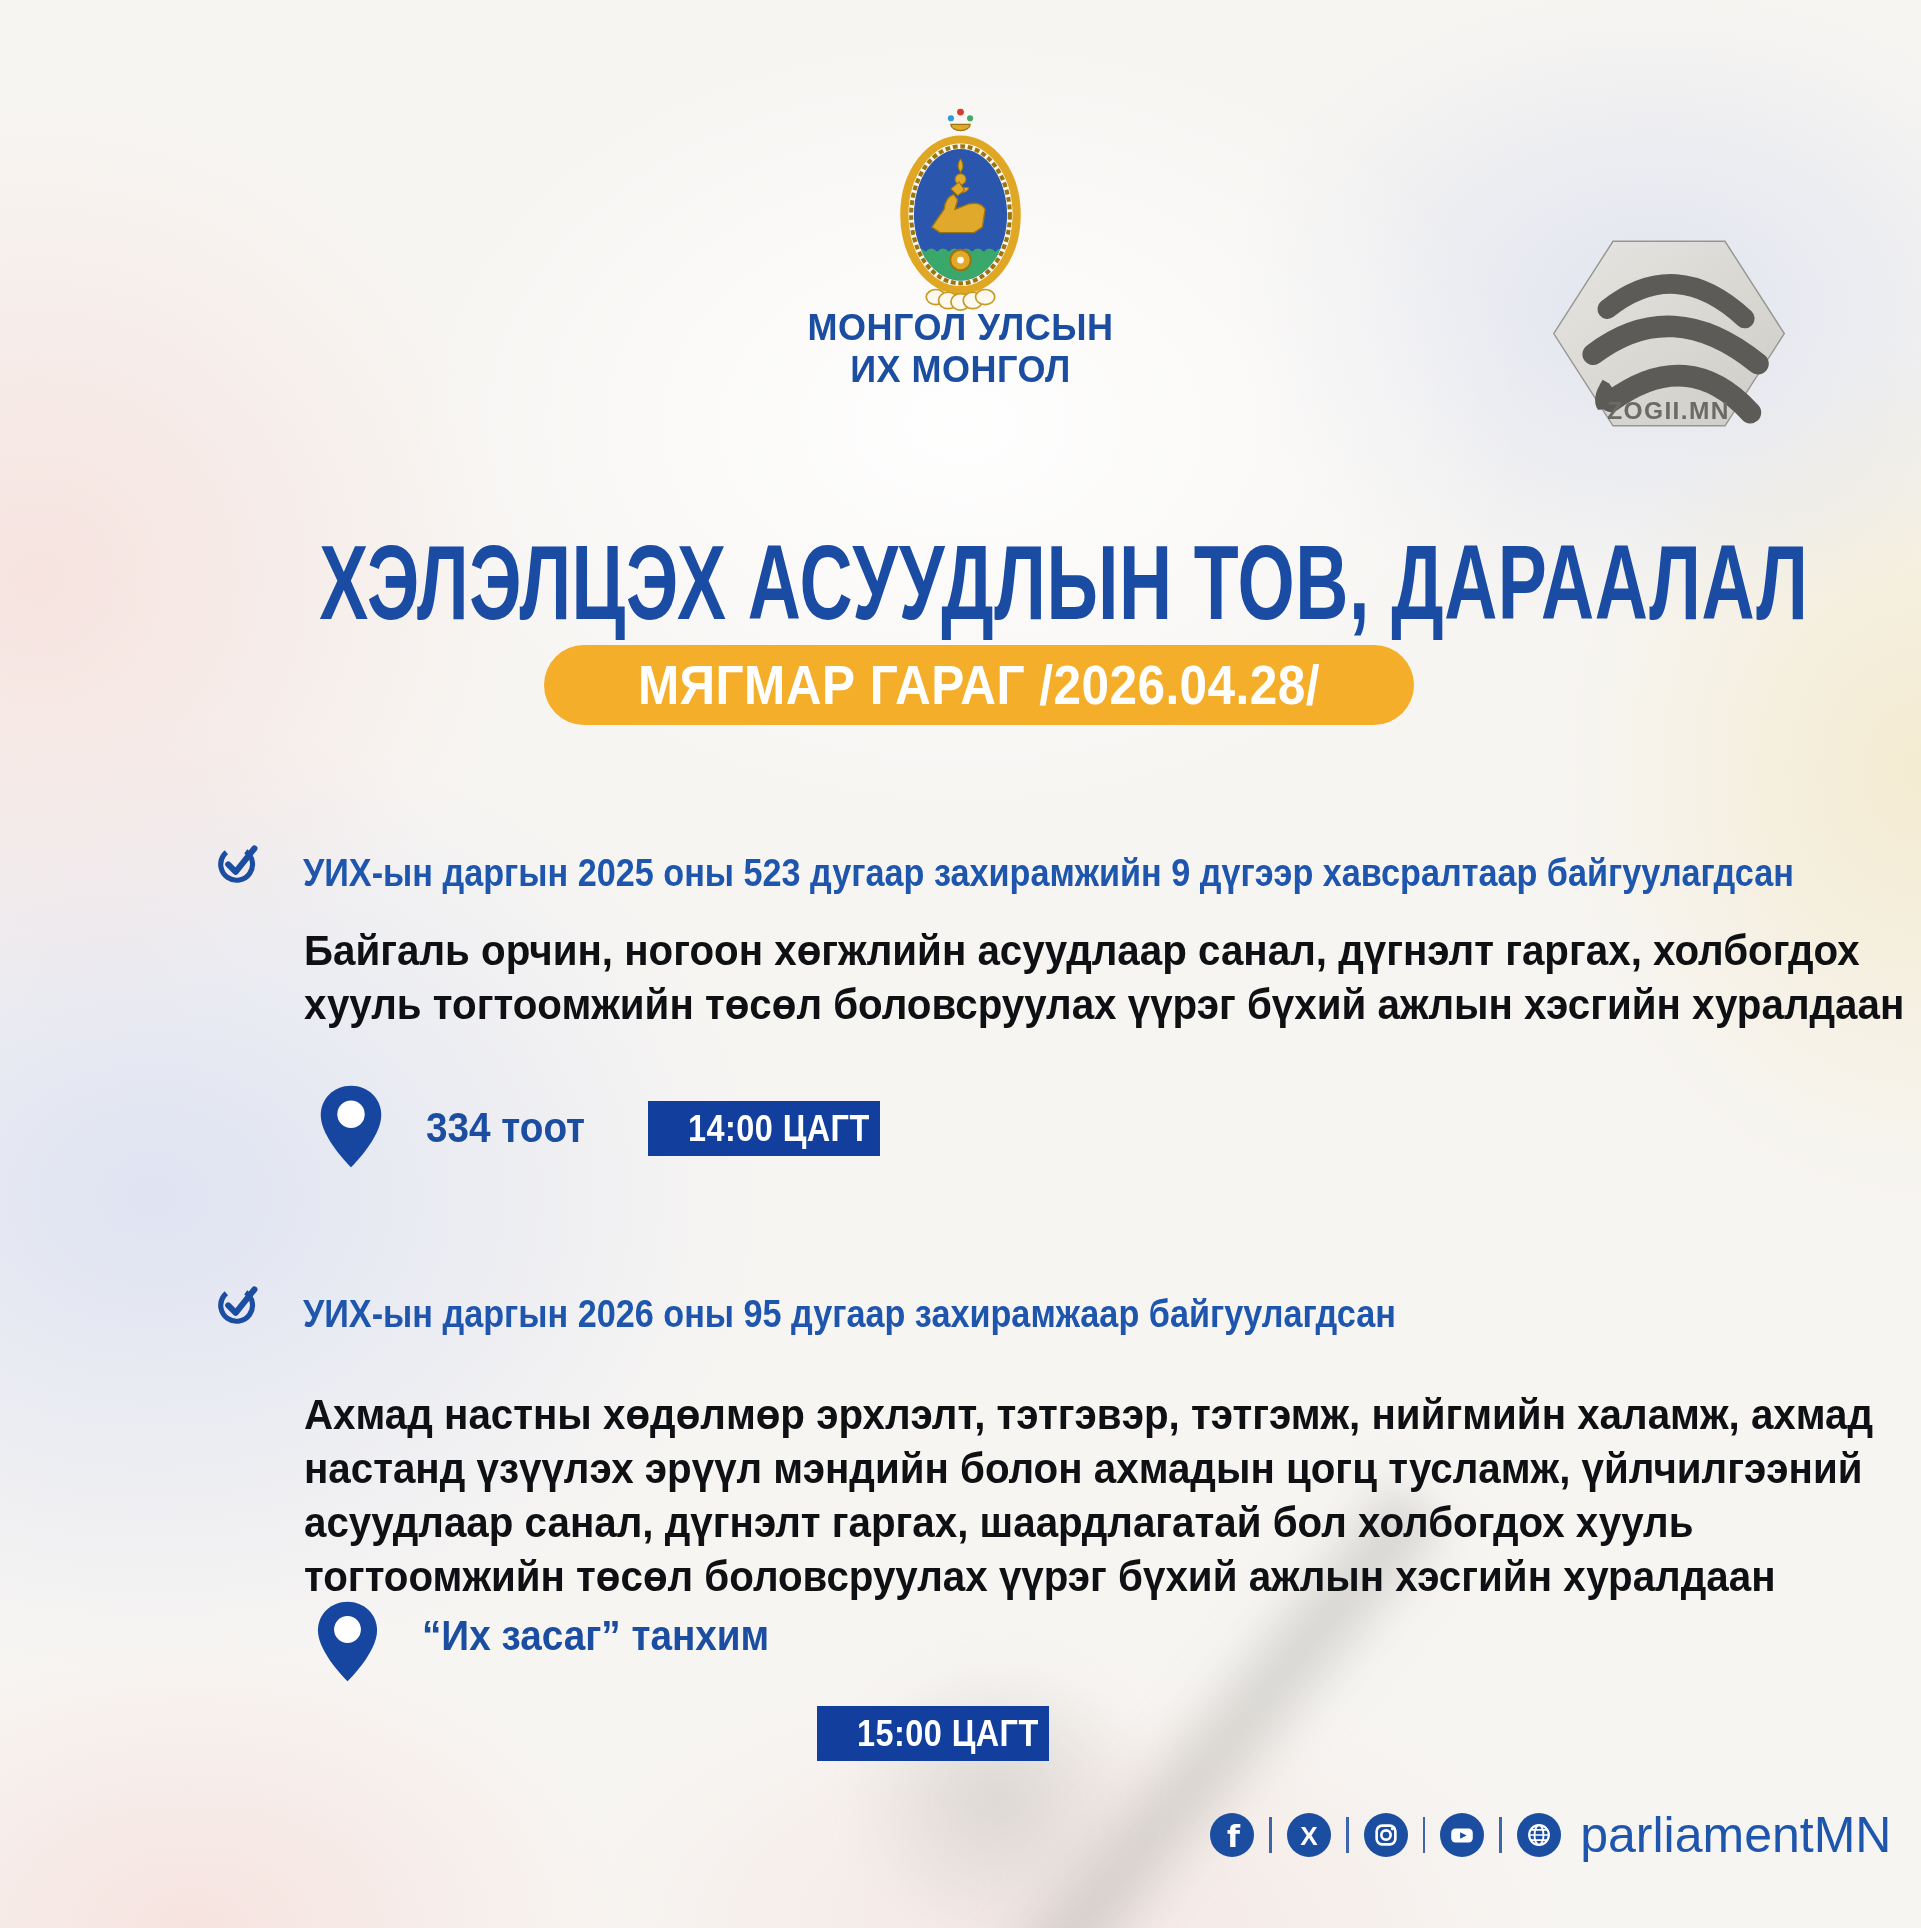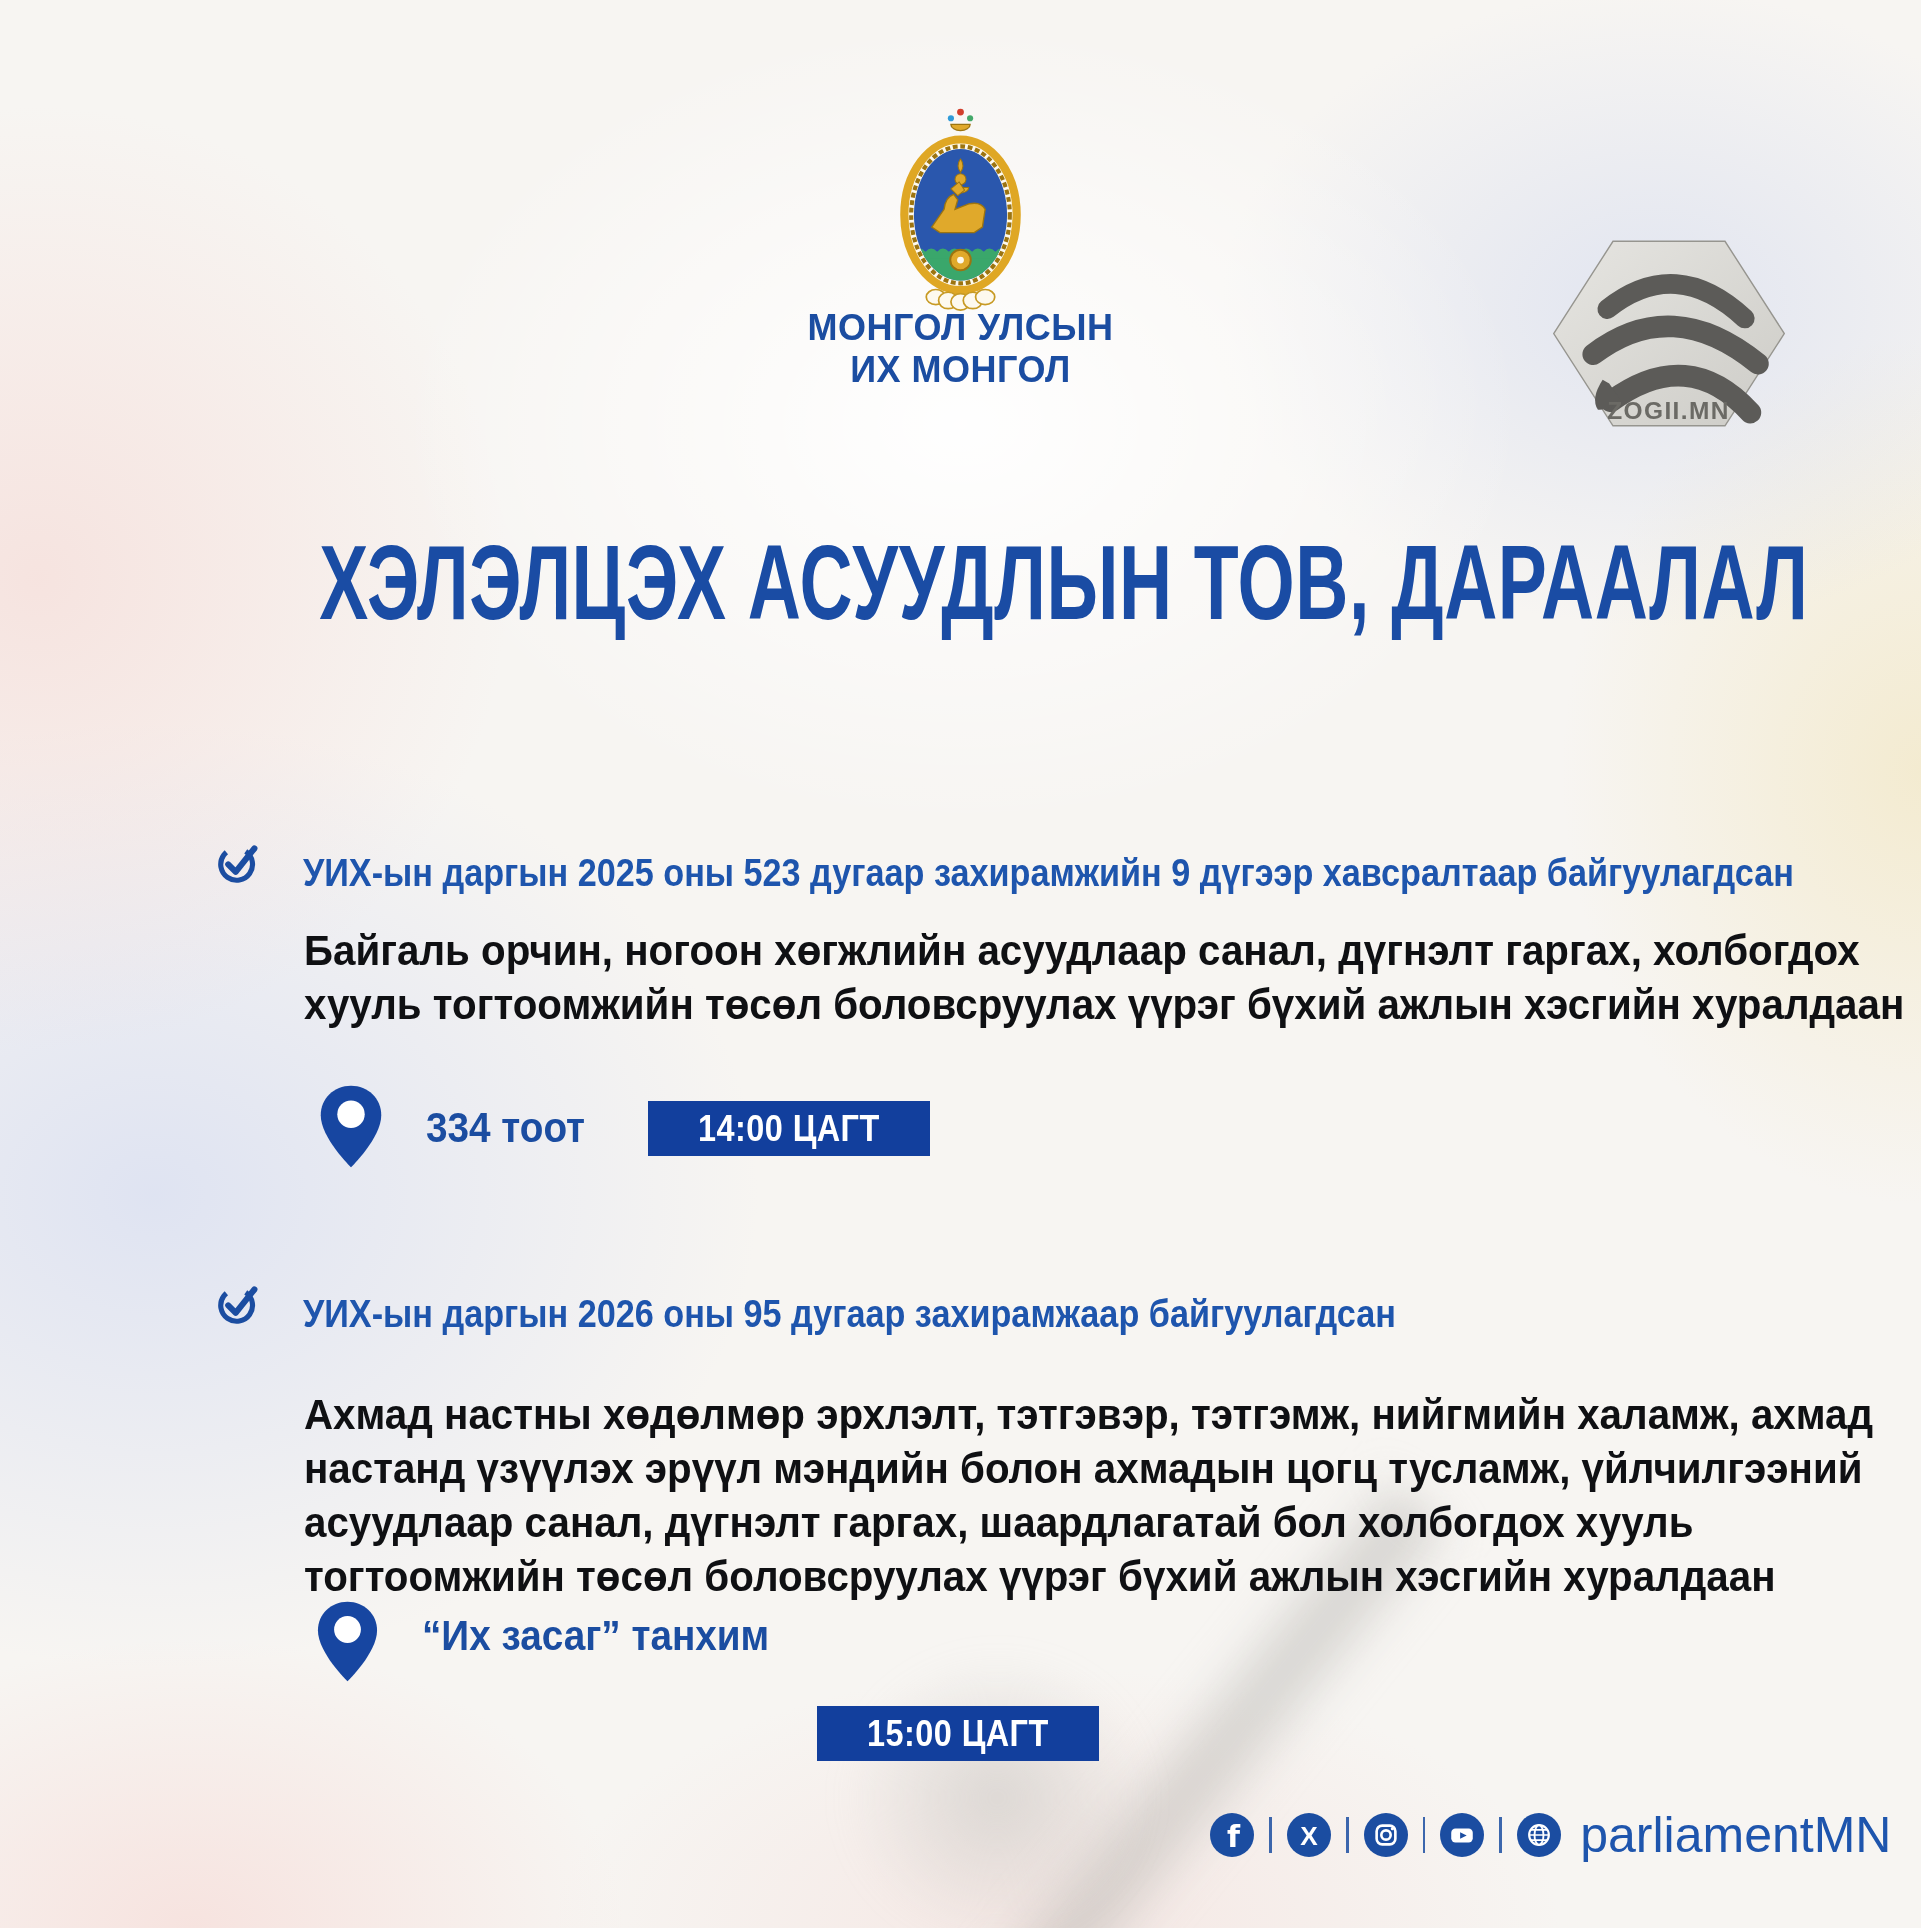--- a/index.html
+++ b/index.html
@@ -34,22 +34,22 @@
     background:var(--accent-yellow);display:flex;align-items:center;justify-content:center;}
   .date-pill span{display:inline-block;transform:scaleX(.90);white-space:nowrap;
     font-size:55px;font-weight:700;color:#ffffff;letter-spacing:0.5px;}
 
   .item-header{white-space:nowrap;transform:scaleX(.90);transform-origin:0 50%;
     font-size:38px;font-weight:700;color:var(--header-blue);}
   .item-body{white-space:pre;transform:scaleX(.96);transform-origin:0 0;
     font-size:42px;font-weight:700;line-height:54px;color:var(--body-text);}
   .loc-label{white-space:nowrap;transform:scaleX(.90);transform-origin:0 50%;
     font-size:43px;font-weight:700;color:var(--primary-blue);line-height:47px;}
-  .time-badge{width:282px;height:55px;background:var(--badge-navy);
-    display:flex;align-items:center;justify-content:center;}
+  .time-badge{width:232px;height:55px;background:var(--badge-navy);
+    display:flex;align-items:center;justify-content:flex-end;}
   .time-badge span{display:inline-block;transform:scaleX(.90);white-space:nowrap;
     font-size:36px;font-weight:700;color:#ffffff;letter-spacing:0.5px;}
 
   .social-row{left:1210px;top:1813px;display:flex;align-items:center;}
   .social-circle{width:44px;height:44px;flex:0 0 auto;}
   .social-sep{width:2.8px;height:36px;background:var(--primary-blue);opacity:.85;margin:0 15px;flex:0 0 auto;}
   .handle{margin-left:19px;font-size:50px;font-weight:500;color:var(--header-blue);line-height:44px;white-space:nowrap;}
 </style>
 </head>
 <body>
@@ -119,20 +119,23 @@
         <path d="M66,184 Q148,124 214,196" stroke-width="23"></path>
       </g>
       <path d="M57,161 q-13,20 -5,32 q15,1 23,-12 l-11,-16 z" fill="#5c5b58"></path>
       <text x="127" y="203" text-anchor="middle" font-family="Liberation Sans, sans-serif" font-size="26" font-weight="700" letter-spacing="1.5" fill="#6b6a65">ZOGII.MN</text>
     </svg>
 
     <div class="abs title-wrap">
       <span class="title-text">ХЭЛЭЛЦЭХ АСУУДЛЫН ТОВ, ДАРААЛАЛ</span>
     </div>
 
+    <div class="abs date-pill">
+      <span>МЯГМАР ГАРАГ /2026.04.28/</span>
+    </div>
 
     <svg class="abs" style="left:216px;top:841px;" width="45" height="43" viewBox="0 0 48 46">
       <circle cx="22" cy="25" r="17" fill="none" stroke="#1b4da1" stroke-width="5.5" stroke-dasharray="84 23" transform="rotate(-55 22 25)"></circle>
       <path d="M13,25 L21,33 L41,8" fill="none" stroke="#1b4da1" stroke-width="6.5" stroke-linecap="round" stroke-linejoin="round"></path>
     </svg>
     <div class="abs item-header" style="left:303px;top:853px;line-height:41px;">УИХ-ын даргын 2025 оны 523 дугаар захирамжийн 9 дүгээр хавсралтаар байгуулагдсан</div>
     <div class="abs item-body" style="left:304px;top:924px;">Байгаль орчин, ногоон хөгжлийн асуудлаар санал, дүгнэлт гаргах, холбогдох
 хууль тогтоомжийн төсөл боловсруулах үүрэг бүхий ажлын хэсгийн хуралдаан</div>
 
     <svg class="abs" style="left:316px;top:1083px;" width="70" height="87" viewBox="0 0 74 92">

